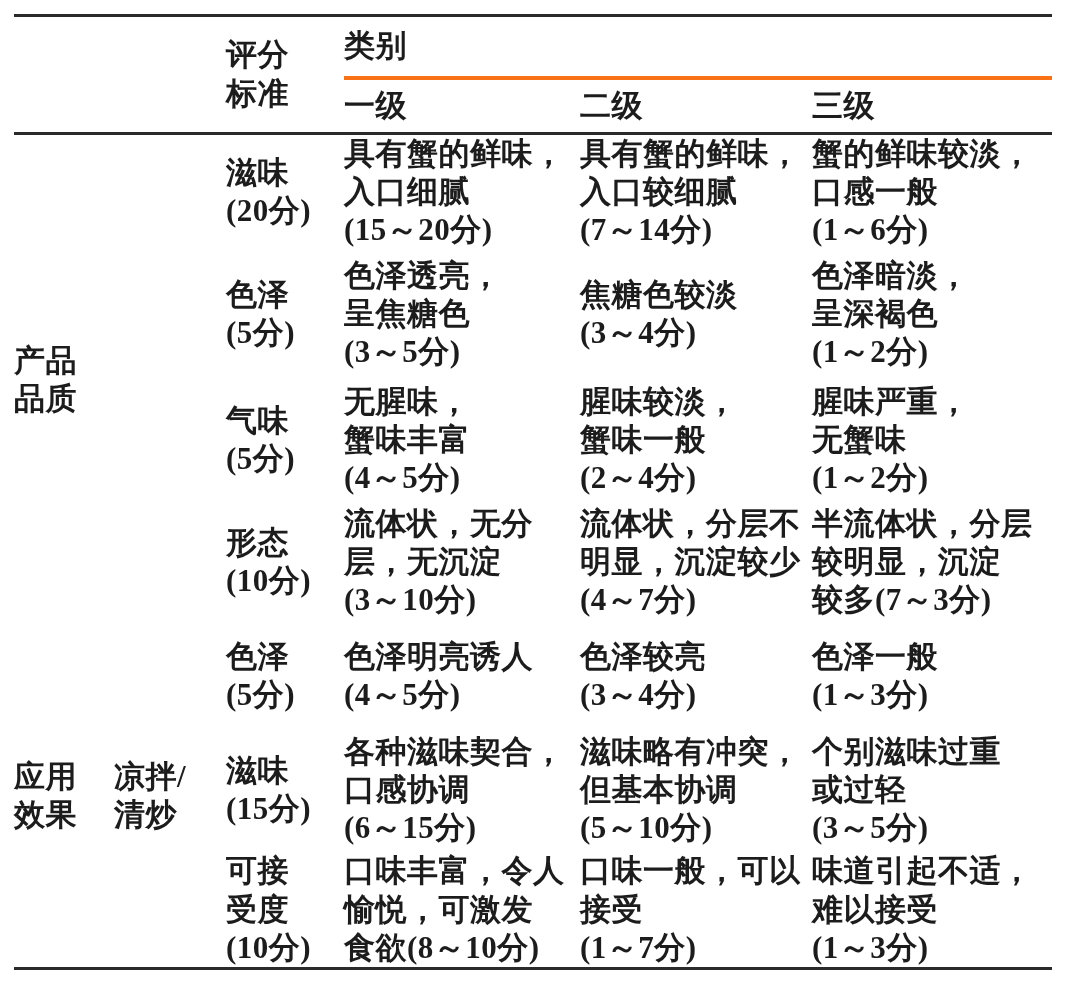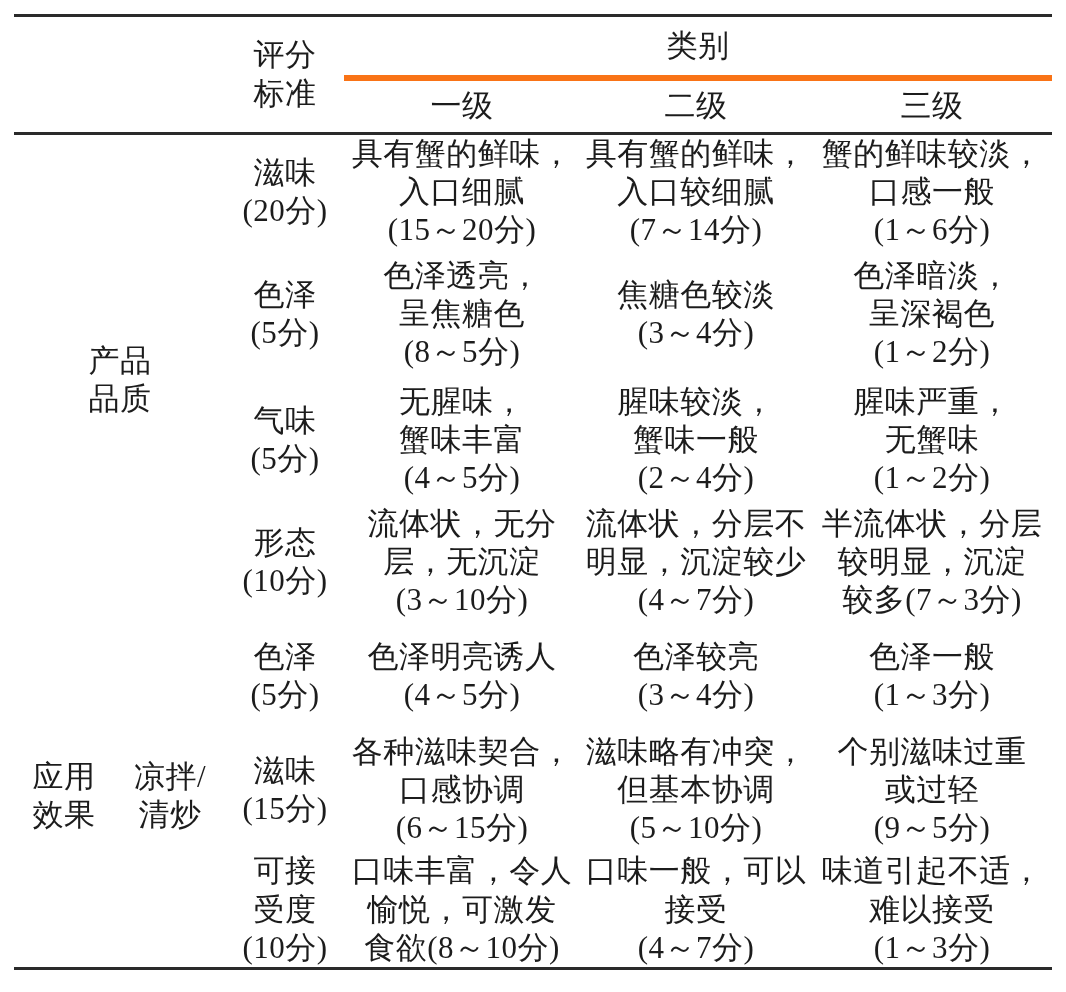--- a/index.html
+++ b/index.html
@@ -27,32 +27,32 @@
     font-size: 31px;
   }
   col.c-group1   { width: 100px; }
   col.c-group2   { width: 112px; }
   col.c-criterion{ width: 118px; }
   col.c-grade1   { width: 236px; }
   col.c-grade2   { width: 232px; }
   col.c-grade3   { width: 240px; }
 
   th, td {
-    font-weight: normal;
-    text-align: center;
+    font-weight: bold;
+    text-align: left;
     vertical-align: middle;
     padding: 0;
     white-space: pre-line;
     line-height: 1.23;
     letter-spacing: 0.5px;
   }
   thead tr.h1 { height: 62px; }
   thead tr.h2 { height: 56px; }
   thead { border-bottom: 3px solid #2a2a2a; }
-  th.category-span { border-bottom: 6px solid #f97316; }
+  th.category-span { border-bottom: 4px solid #f97316; }
 
   tr.r1 { height: 112px; }
   tr.r2 { height: 130px; }
   tr.r3 { height: 121px; }
   tr.r4 { height: 124px; margin-top: 36px; }
   tr.r5 { height: 104px; }
   tr.r6 { height: 124px; }
   tr.r7 { height: 116px; }
 </style>
 </head>
@@ -95,21 +95,21 @@
 (7～14分)</td>
         <td>蟹的鲜味较淡，
 口感一般
 (1～6分)</td>
       </tr>
       <tr class="r2">
         <td>色泽
 (5分)</td>
         <td>色泽透亮，
 呈焦糖色
-(8～5分)</td>
+(3～5分)</td>
         <td>焦糖色较淡
 (3～4分)</td>
         <td>色泽暗淡，
 呈深褐色
 (1～2分)</td>
       </tr>
       <tr class="r3">
         <td>气味
 (5分)</td>
         <td>无腥味，
@@ -153,31 +153,31 @@
         <td>滋味
 (15分)</td>
         <td>各种滋味契合，
 口感协调
 (6～15分)</td>
         <td>滋味略有冲突，
 但基本协调
 (5～10分)</td>
         <td>个别滋味过重
 或过轻
-(9～5分)</td>
+(3～5分)</td>
       </tr>
       <tr class="r7">
         <td>可接
 受度
 (10分)</td>
         <td>口味丰富，令人
 愉悦，可激发
 食欲(8～10分)</td>
         <td>口味一般，可以
 接受
-(4～7分)</td>
+(1～7分)</td>
         <td>味道引起不适，
 难以接受
 (1～3分)</td>
       </tr>
     </tbody>
   </table>
 </div>
 
 </body></html>

